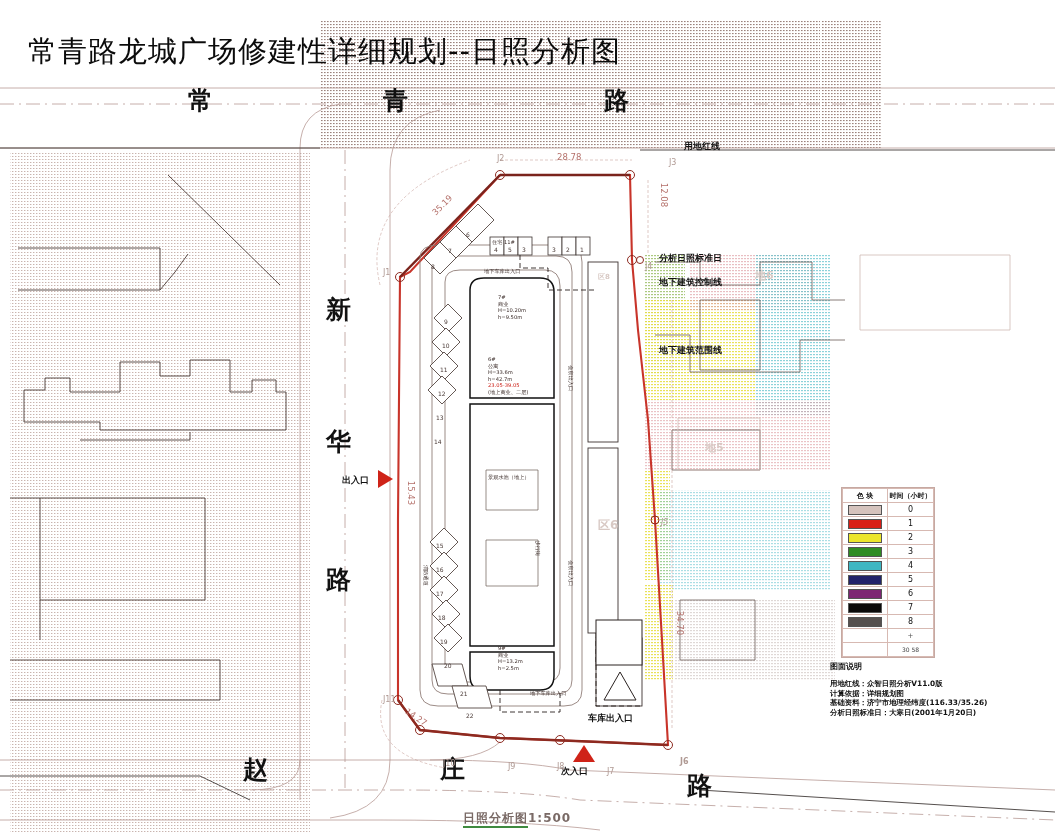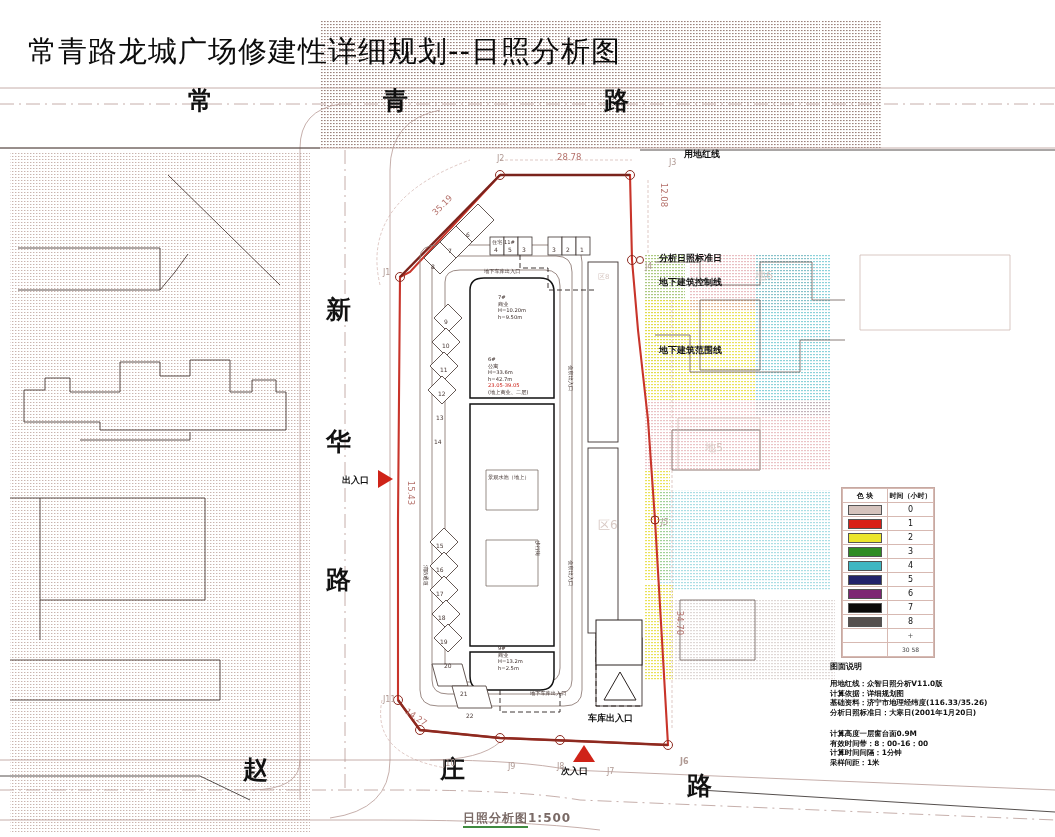--- a/index.html
+++ b/index.html
@@ -16,21 +16,21 @@
   
   .roadname{font-size:25px;font-weight:700;color:#111;}
 
   
   .anno{font-size:9px;color:#111;white-space:nowrap;font-weight:700;}
   .dim{font-size:8.5px;color:#b4706a;white-space:nowrap;}
   .jmark{font-size:8px;color:#b09a94;}
   .tiny{font-size:5.2px;color:#3a2b28;white-space:nowrap;line-height:1.25;}
   .tiny.red{color:#cc2118;}
   .bnum{font-size:6px;color:#4a3a36;}
-  .ghost{font-size:11px;color:#d8c9c4;font-weight:400;}
+  .ghost{font-size:11px;color:#d8c9c4;font-weight:700;}
 
   
   #legend{left:841px;top:487px;width:92px;border:1px solid #c6a9a2;background:#fff;
       border-collapse:collapse;}
   #legend table{border-collapse:collapse;width:92px;}
   #legend td{border:1px solid #d7b9b2;height:13px;padding:0;text-align:center;
       font-size:8px;color:#111;vertical-align:middle;}
   #legend td.hd{font-size:7px;font-weight:700;letter-spacing:0;}
   #legend td.sw{width:44px;}
   .swatch{width:32px;height:8px;margin:0 auto;border:1px solid #555;}
@@ -275,21 +275,21 @@
   <div class="abs roadname" style="left:687px;top:769px;">路</div>
 
   <div class="abs anno" style="left:342px;top:474px;">出入口</div>
   <div class="abs tri-r" style="left:378px;top:470px;"></div>
 
   <div class="abs tri-u" style="left:573px;top:745px;"></div>
   <div class="abs anno" style="left:561px;top:765px;">次入口</div>
 
   <div class="abs anno" style="left:588px;top:712px;">车库出入口</div>
 
-  <div class="abs anno" style="left:684px;top:148px;">用地红线</div>
+  <div class="abs anno" style="left:684px;top:140px;">用地红线</div>
   <div class="abs anno" style="left:659px;top:252px;">分析日照标准日</div>
   <div class="abs anno" style="left:659px;top:276px;">地下建筑控制线</div>
   <div class="abs anno" style="left:659px;top:344px;">地下建筑范围线</div>
 
   <div class="abs dim" style="left:557px;top:152px;">28.78</div>
   <div class="abs dim" style="left:430px;top:200px;transform:rotate(-45deg);">35.19</div>
   <div class="abs dim" style="left:652px;top:190px;transform:rotate(90deg);">12.08</div>
   <div class="abs dim" style="left:668px;top:618px;transform:rotate(90deg);">34.70</div>
   <div class="abs dim" style="left:404px;top:712px;transform:rotate(34deg);">14.27</div>
   <div class="abs dim" style="left:399px;top:488px;transform:rotate(90deg);">15.43</div>
@@ -444,24 +444,18 @@
 
   <div class="abs" id="legend-title">图面说明</div>
 
   <div class="abs" id="desc-a">
     <div>用地红线：众智日照分析V11.0版</div>
     <div>计算依据：详细规划图</div>
     <div>基础资料：济宁市地理经纬度(116.33/35.26)</div>
     <div>分析日照标准日：大寒日(2001年1月20日)</div>
   </div>
 
-  <div class="abs" id="desc-b">
-    <div>计算高度一层窗台面0.9M</div>
-    <div>有效时间带：8：00-16：00</div>
-    <div>计算时间间隔：1分钟</div>
-    <div>采样间距：1米</div>
-  </div>
 
   <div class="abs" id="sheet-title">
     <u>日照分析图</u><span>1:500</span>
   </div>
 
 </div>
 
 </body></html>

